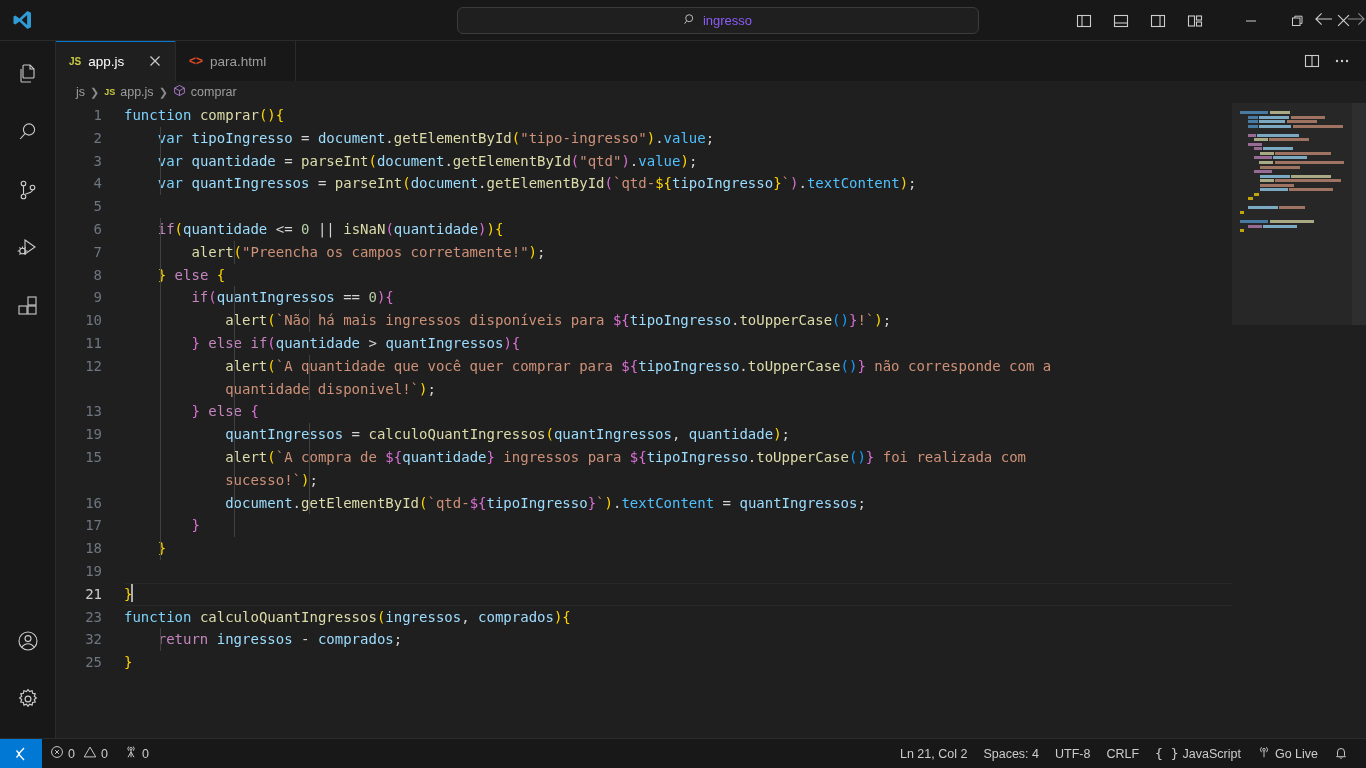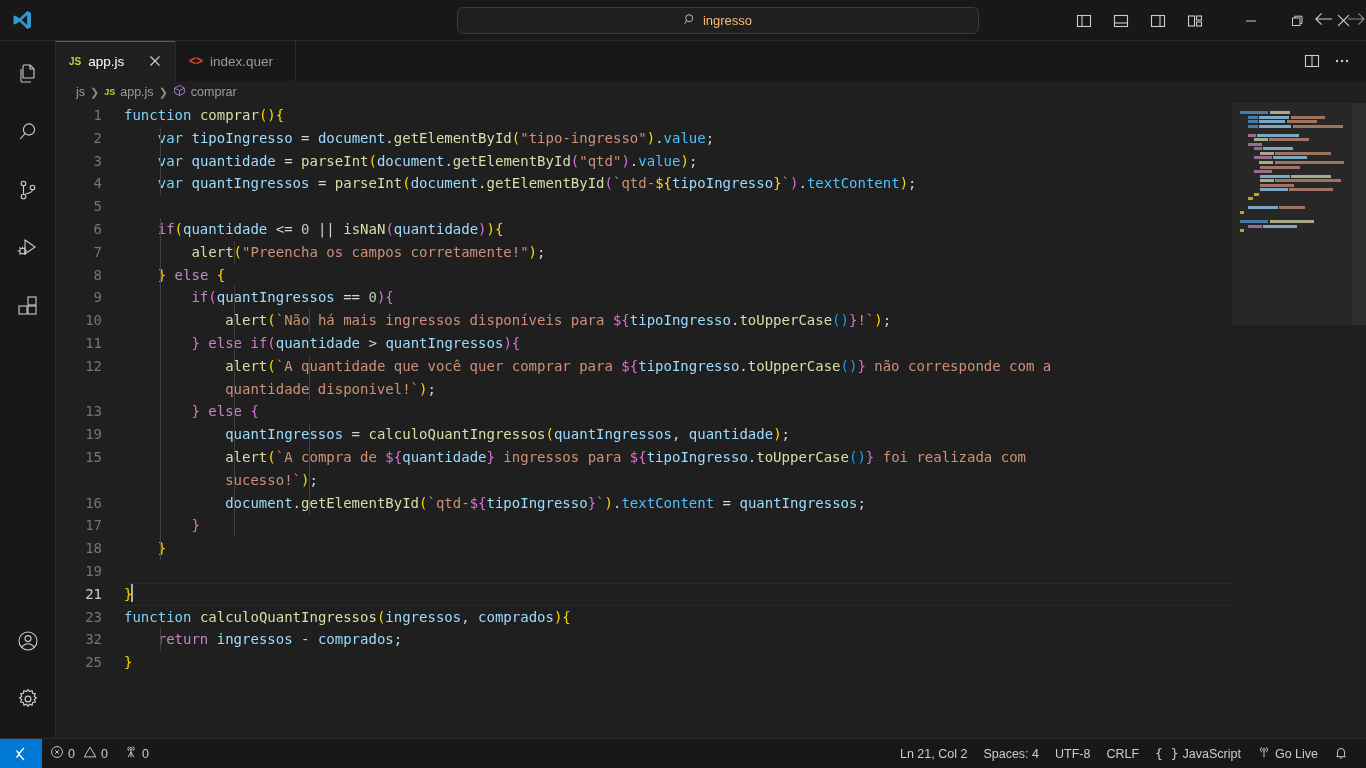--- a/index.html
+++ b/index.html
@@ -36,21 +36,21 @@
 
   .cmdcenter {
     position: absolute; left: 457px; top: 7px;
     width: 522px; height: 27px;
     background: #1f1f1f;
     border: 1px solid #3c3c3c;
     border-radius: 6px;
     display: flex; align-items: center; justify-content: center;
     gap: 6px;
   }
-  .cmdcenter-text { font-size: 13px; color: #fdba74; }
+  .cmdcenter-text { font-size: 13px; color: #8b5cf6; }
 
   .winctrls { position: absolute; right: 0; top: 0; height: 41px; display: flex; align-items: center; }
   .layout-icons { display: flex; align-items: center; gap: 7px; margin-right: 18px; }
   .lay-btn { width: 30px; height: 30px; display: flex; align-items: center; justify-content: center; cursor: default; border-radius: 4px;}
   .wbtn { width: 46px; height: 41px; display: flex; align-items: center; justify-content: center; cursor: default; }
 
   
   .mainrow { flex: 1; display: flex; min-height: 0; }
 
   
@@ -347,21 +347,21 @@
           <span class="tab-icon-js">JS</span>
           <span>app.js</span>
           <span class="tabclose">
             <svg width="12" height="12" viewBox="0 0 12 12">
                 <path d="M1.5 1.5 L10.5 10.5 M10.5 1.5 L1.5 10.5" stroke="#cccccc" stroke-width="1.2"></path>
               </svg>
           </span>
         </div>
         <div class="tab">
           <span class="tab-icon-html">&lt;&gt;</span>
-          <span>index.quer</span>
+          <span>para.html</span>
         </div>
       </div>
       <div class="tabs-right">
         <div class="tb">
           <svg width="16" height="16" viewBox="0 0 16 16">
               <rect x="1.5" y="2.5" width="13" height="11" stroke="#cccccc" stroke-width="1.1" fill="none"></rect>
               <line x1="8" y1="2.5" x2="8" y2="13.5" stroke="#cccccc" stroke-width="1.1"></line>
             </svg>
         </div>
         <div class="tb">

